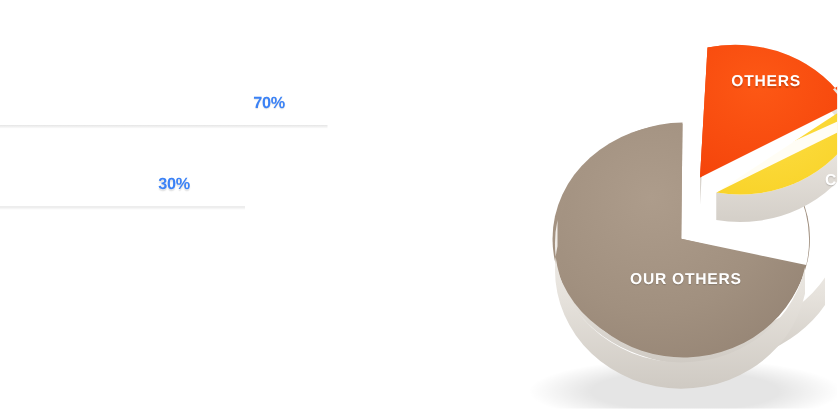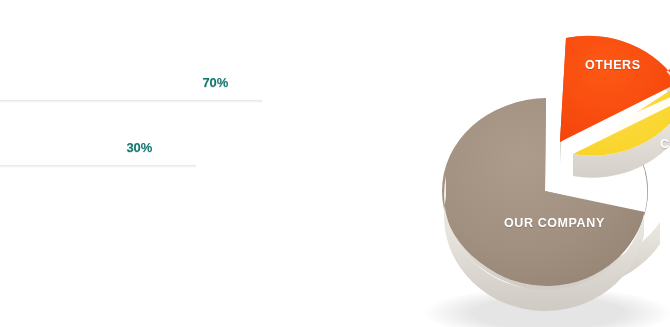--- a/index.html
+++ b/index.html
@@ -18,21 +18,21 @@
   .bar{
     position:absolute;left:0;top:0;height:100%;
     border-radius:0 1px 1px 0;
   }
   .bar-shadow{
     position:absolute;left:0;top:100%;height:3px;width:100%;
     background:linear-gradient(to bottom, rgba(0,0,0,0.10), rgba(0,0,0,0));
   }
   .bar-label{
     position:absolute;top:50%;transform:translateY(-50%);
-    color:#0f766e;
+    color:#3b82f6;
     font-weight:bold;
     font-size:13px;
     letter-spacing:-0.2px;
     font-family:"Liberation Sans", sans-serif;
     text-shadow:0 1px 1px rgba(0,0,0,0.12);
     white-space:nowrap;
   }
 
   
   #pie{position:absolute;left:420px;top:0;width:250px;height:327px;margin-top:16px;}
@@ -126,17 +126,17 @@
         <path d="M 137,136 A 104,96 0 0 0 250,83 L 250,105 A 104,96 0 0 1 137,158 Z" fill="url(#gYellowWall)"></path>
         <path d="M 137,136 L 250,62 L 250,83 A 104,96 0 0 1 137,136 Z" fill="url(#gYellowTop)"></path>
       </g>
 
       <path d="M 146,128 L 266,74 L 266,82 L 149,140 Z" fill="#ffffff" opacity="0.95"></path>
 
     </svg>
 
     <span class="slice-label" id="pie-label-0" style="left: 165px; top: 42px; color: rgb(255, 255, 255);">OTHERS</span>
     <span class="slice-label" id="pie-label-1" style="left: 240px; top: 121px; color: rgb(255, 255, 255);">C</span>
-    <span class="slice-label" id="pie-label-2" style="left: 84px; top: 200px; color: rgb(255, 255, 255);">OUR COMPANY</span>
+    <span class="slice-label" id="pie-label-2" style="left: 84px; top: 200px; color: rgb(255, 255, 255);">OUR OTHERS</span>
 
   </div>
 
 </div>
 
 </body></html>

